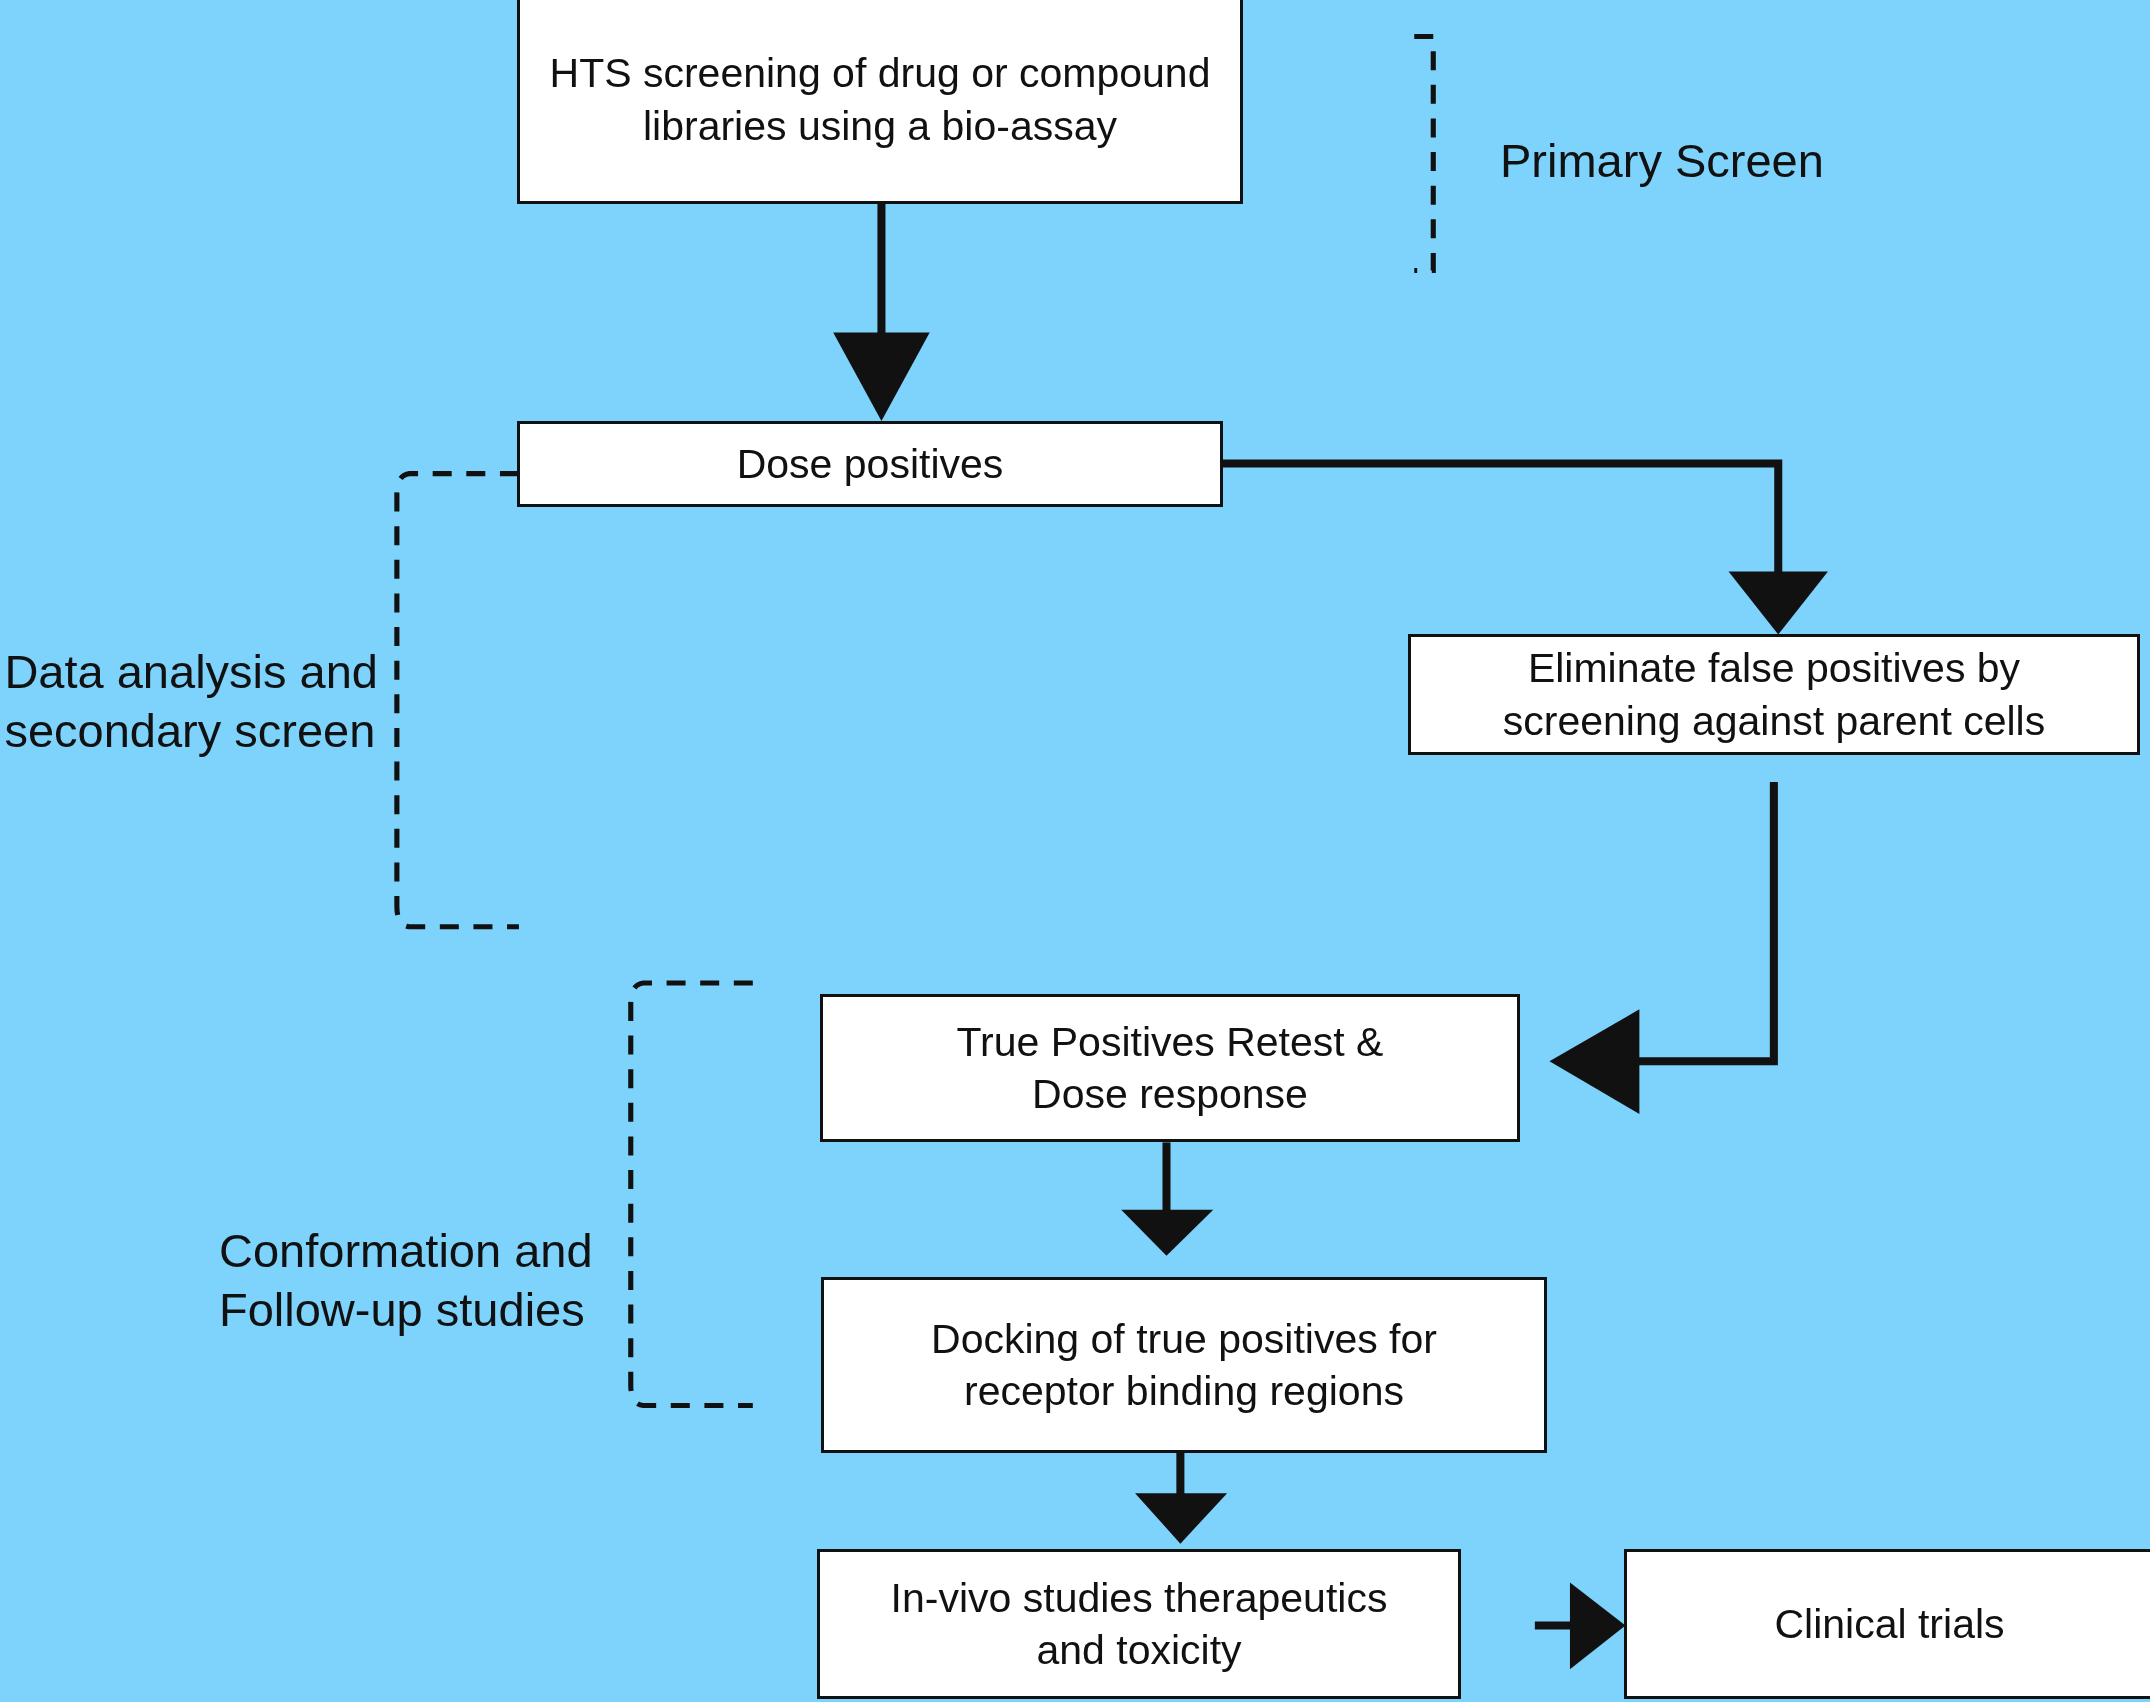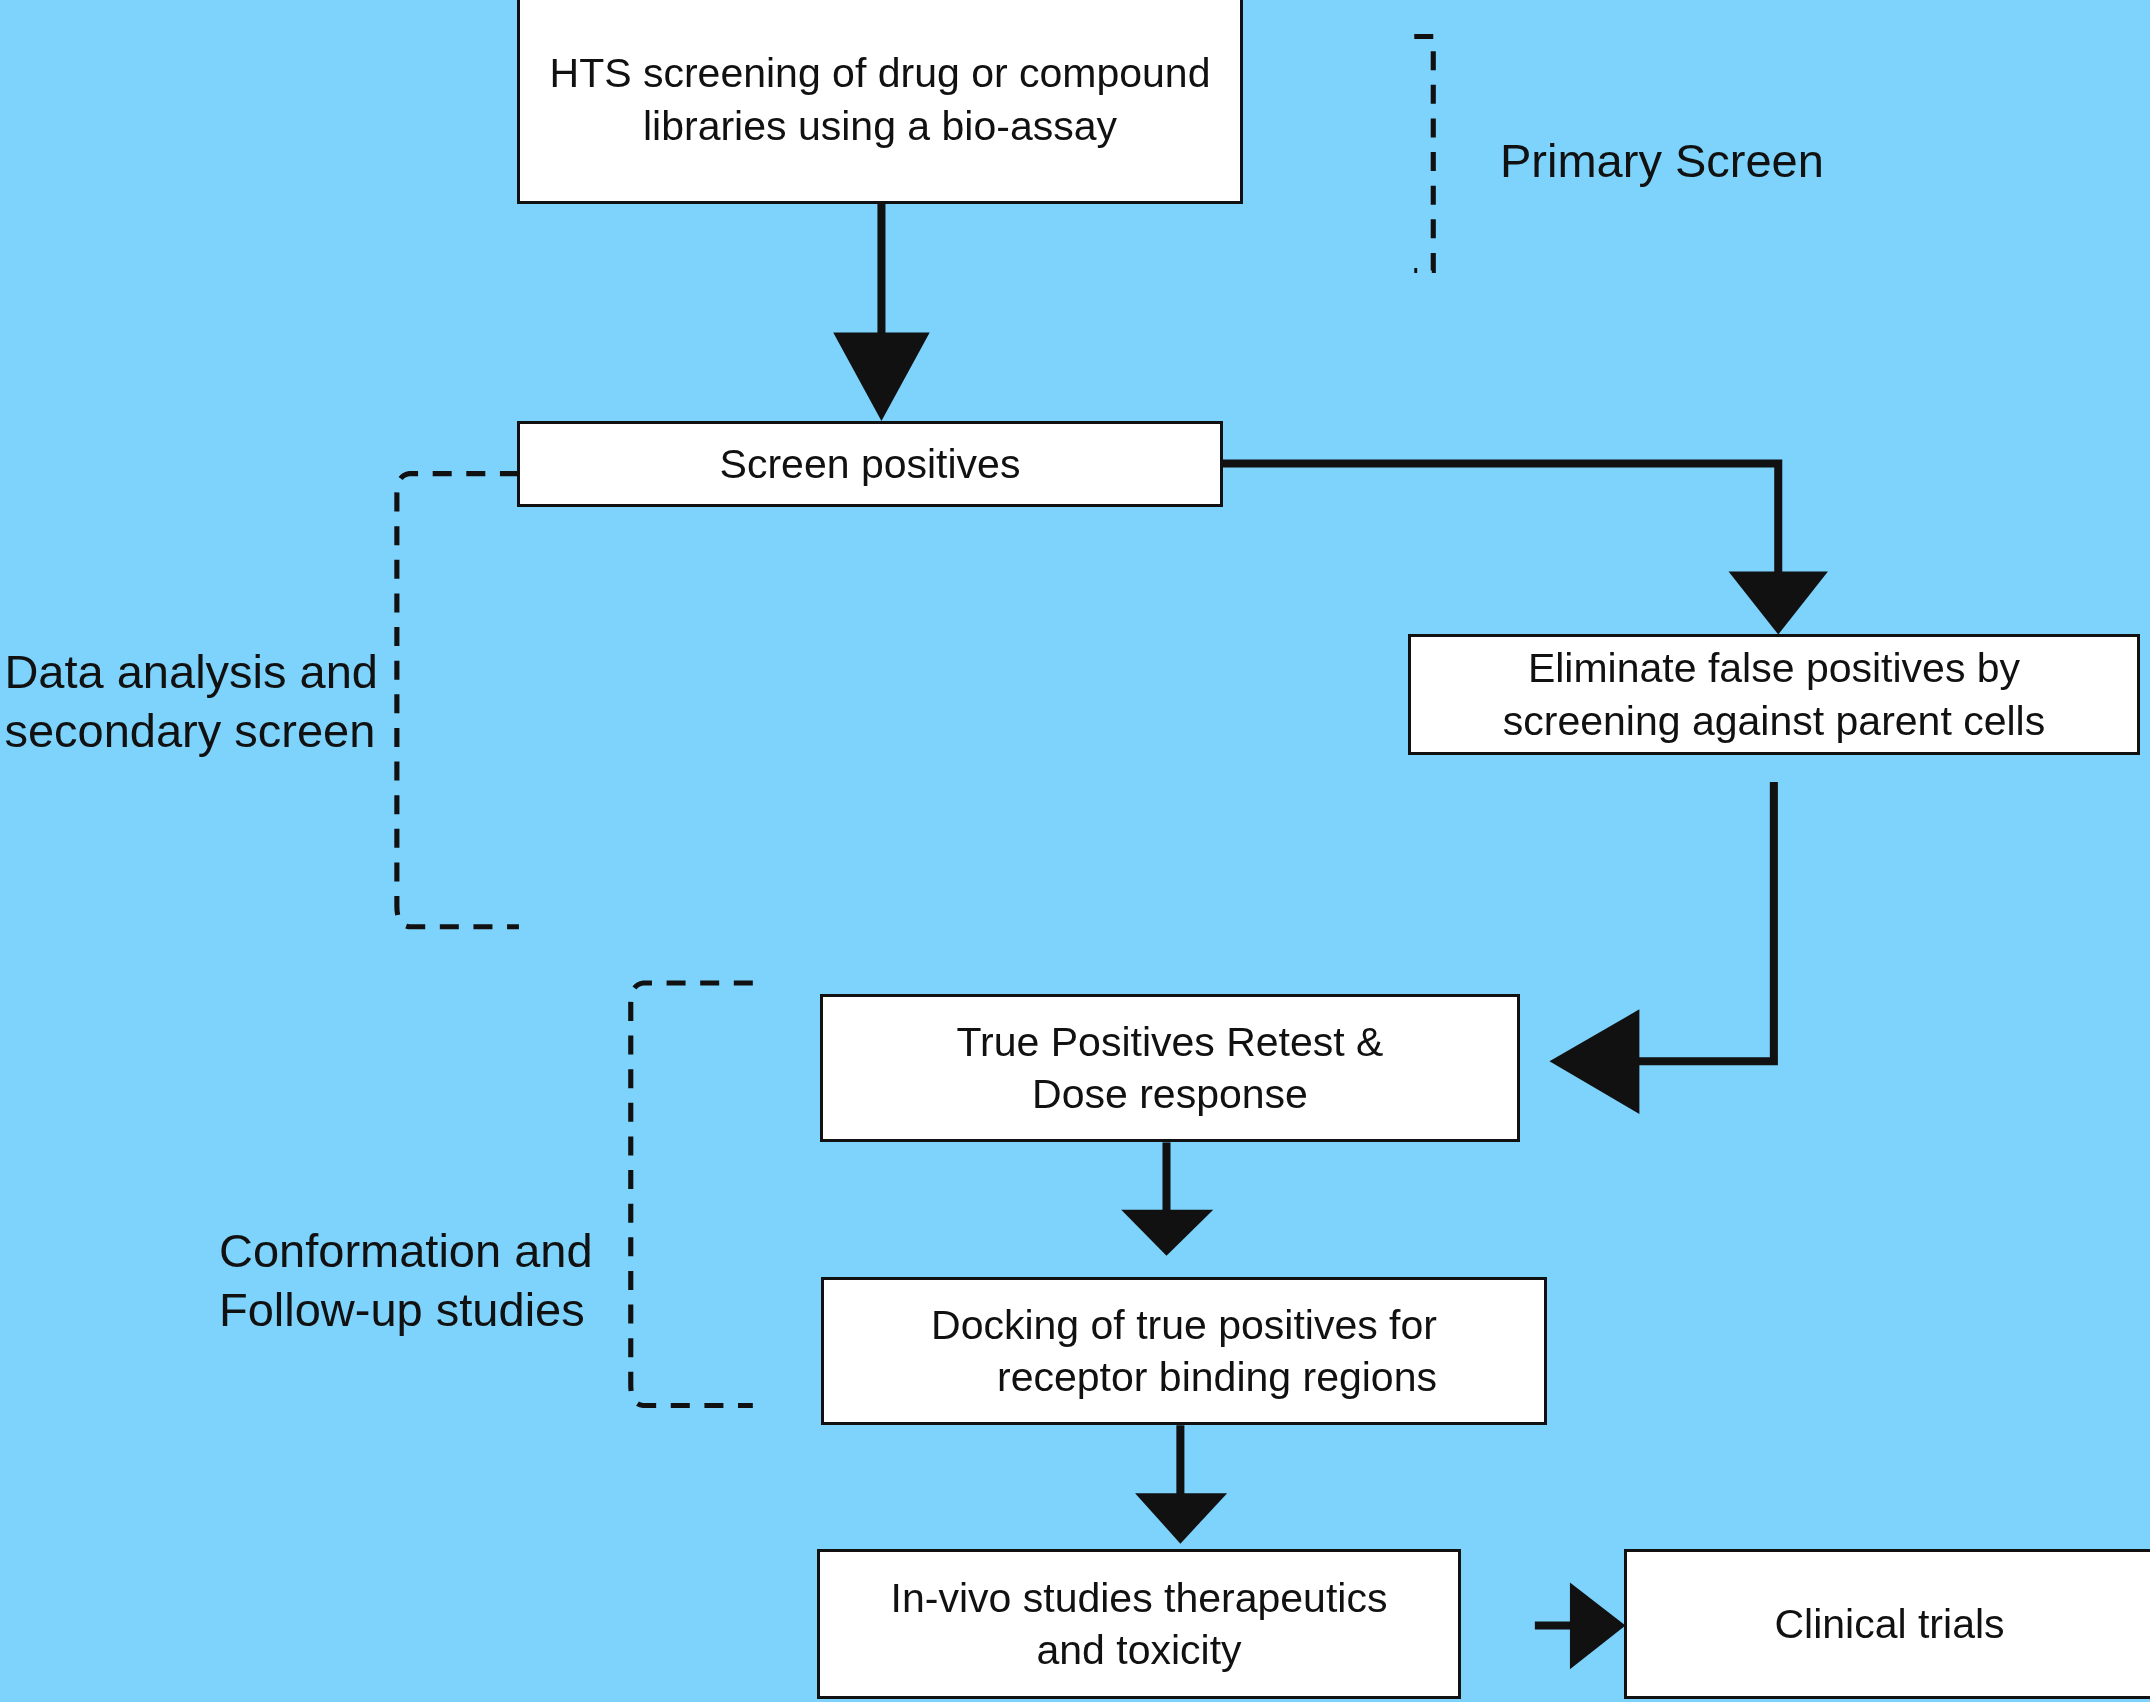--- a/index.html
+++ b/index.html
@@ -112,29 +112,29 @@
 
     <g>
       <path class="dash-bracket" d="M 1030 1345 L 880 1345 Q 863 1347 863 1373 L 863 1895 Q 863 1921 880 1923 L 1030 1923"></path>
     </g>
 
   </svg>
 
   <div class="node" style="left:517px; top:-4.4px; width:726px; height:208px;">HTS screening of drug or compound
 libraries using a bio-assay</div>
 
-  <div class="node" style="left:517px; top:421px; width:706px; height:86px;">Screen positives</div>
+  <div class="node" style="left:517px; top:421px; width:706px; height:86px;">Dose positives</div>
 
   <div class="node" style="left:1408px; top:634px; width:732px; height:121px;">Eliminate false positives by
 screening against parent cells</div>
 
   <div class="node" style="left:820px; top:994px; width:700px; height:148px;">True Positives Retest &amp;
 Dose response</div>
 
-  <div class="node" style="left:821px; top:1277px; width:726px; height:148px;text-align:right;">Docking  of  true positives for
+  <div class="node" style="left:821px; top:1277px; width:726px; height:176px;">Docking  of  true positives for
 receptor  binding regions</div>
 
   <div class="node" style="left:817px; top:1549px; width:644px; height:150px;">In-vivo studies therapeutics
 and toxicity</div>
 
   <div class="node" style="left:1624px; top:1549px; width:531px; height:150px;">Clinical trials</div>
 
   <div class="side-label" style="left:1500px; top:132px;">Primary Screen</div>
 
   <div class="side-label" style="left:4.4px; top:643px;">Data analysis and

